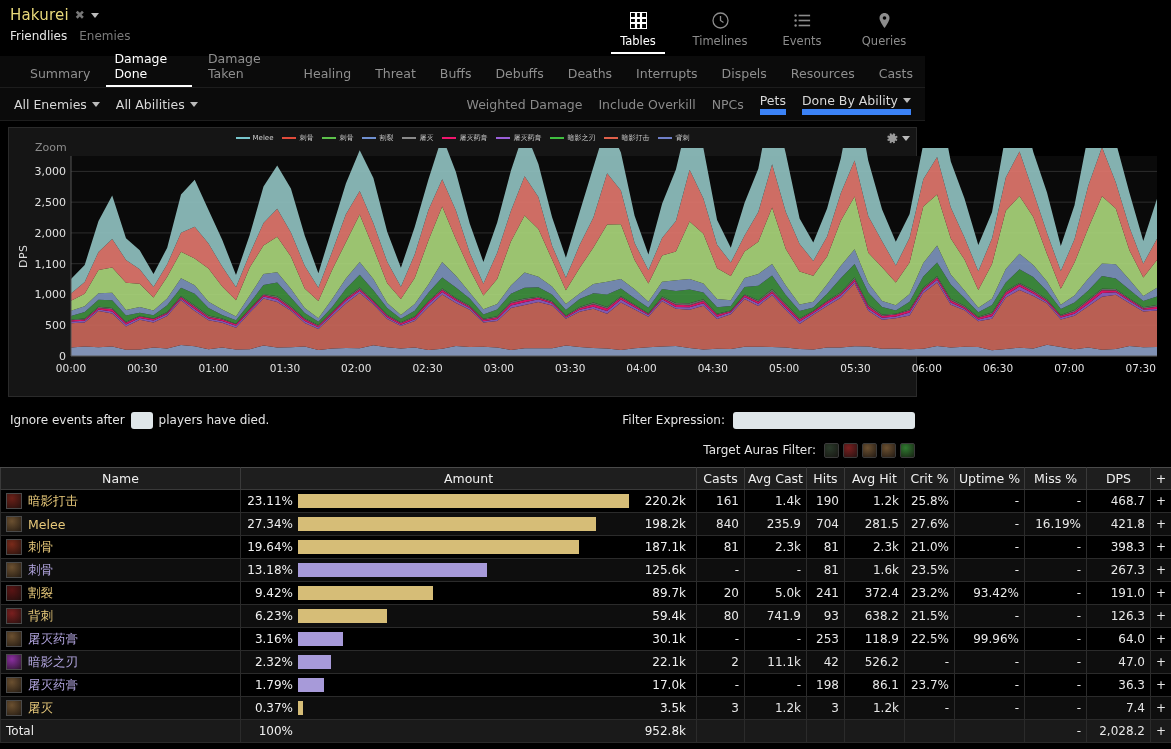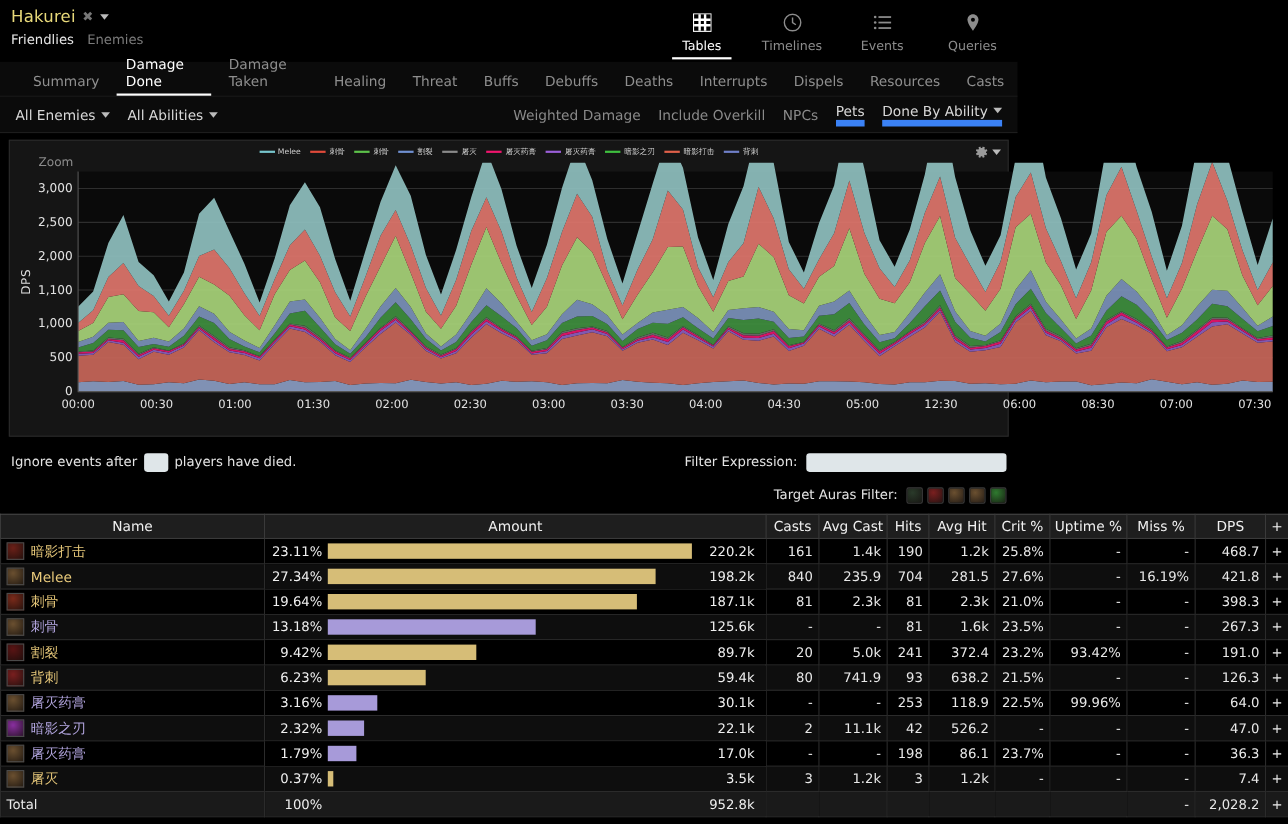--- a/index.html
+++ b/index.html
@@ -301,23 +301,23 @@
           <div class="xtick" style="left: 133.314px; top: 214px;">00:30</div>
           <div class="xtick" style="left: 204.628px; top: 214px;">01:00</div>
           <div class="xtick" style="left: 275.942px; top: 214px;">01:30</div>
           <div class="xtick" style="left: 347.256px; top: 214px;">02:00</div>
           <div class="xtick" style="left: 418.57px; top: 214px;">02:30</div>
           <div class="xtick" style="left: 489.884px; top: 214px;">03:00</div>
           <div class="xtick" style="left: 561.198px; top: 214px;">03:30</div>
           <div class="xtick" style="left: 632.512px; top: 214px;">04:00</div>
           <div class="xtick" style="left: 703.826px; top: 214px;">04:30</div>
           <div class="xtick" style="left: 775.14px; top: 214px;">05:00</div>
-          <div class="xtick" style="left: 846.454px; top: 214px;">12:30</div>
+          <div class="xtick" style="left: 846.454px; top: 214px;">05:30</div>
           <div class="xtick" style="left: 917.768px; top: 214px;">06:00</div>
-          <div class="xtick" style="left: 989.082px; top: 214px;">08:30</div>
+          <div class="xtick" style="left: 989.082px; top: 214px;">06:30</div>
           <div class="xtick" style="left: 1060.4px; top: 214px;">07:00</div>
           <div class="xtick" style="left: 1131.71px; top: 214px;">07:30</div>
         </div>
     </div>
   </div>
 
   <div class="filters">
     <div class="frow">
       <span class="ftext">Ignore events after</span>
       <input class="ignore-input" value="" style="">

